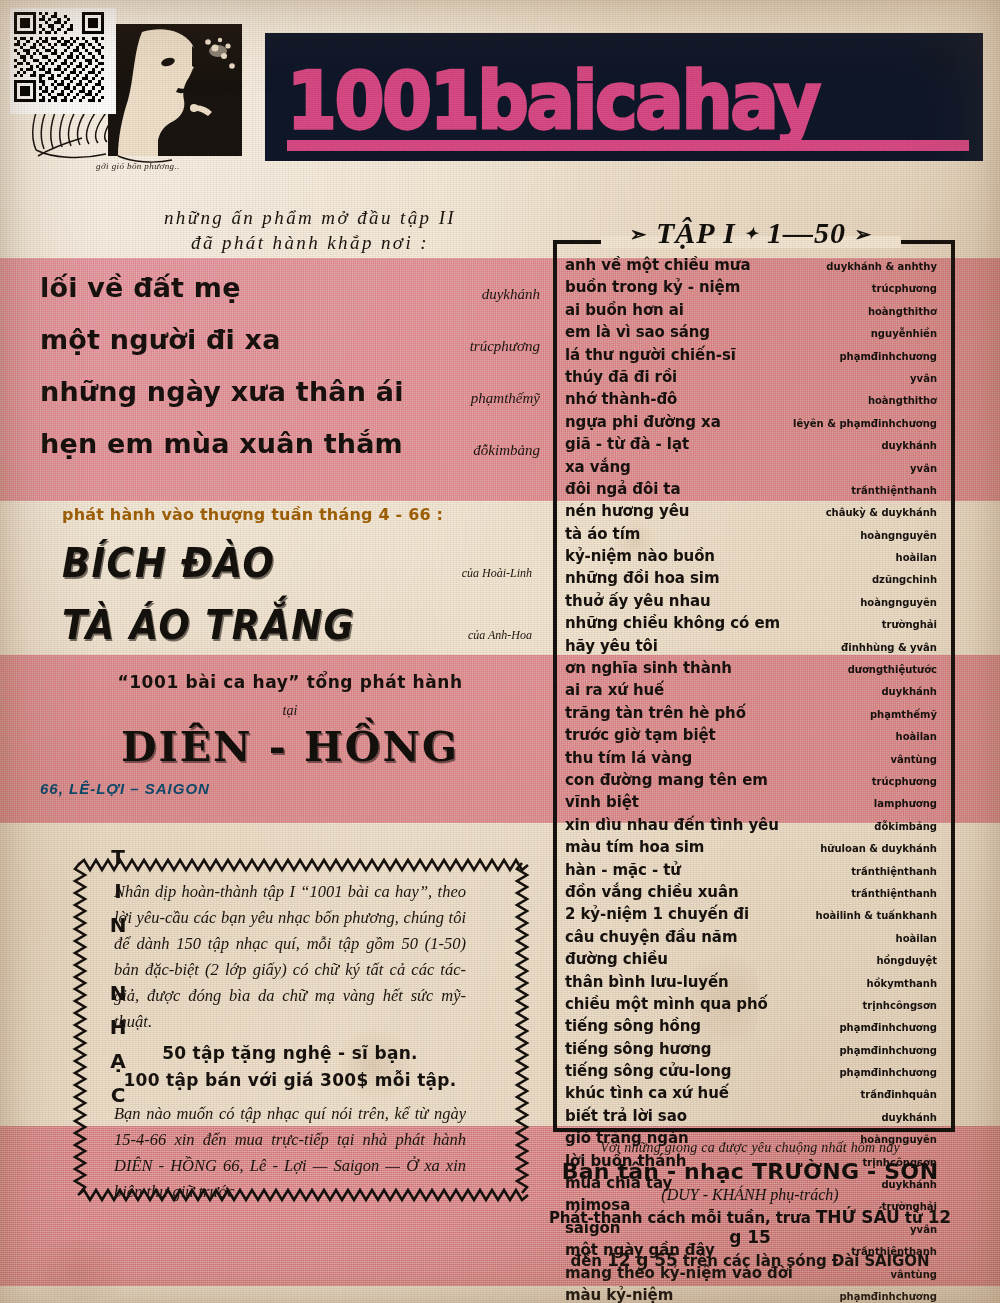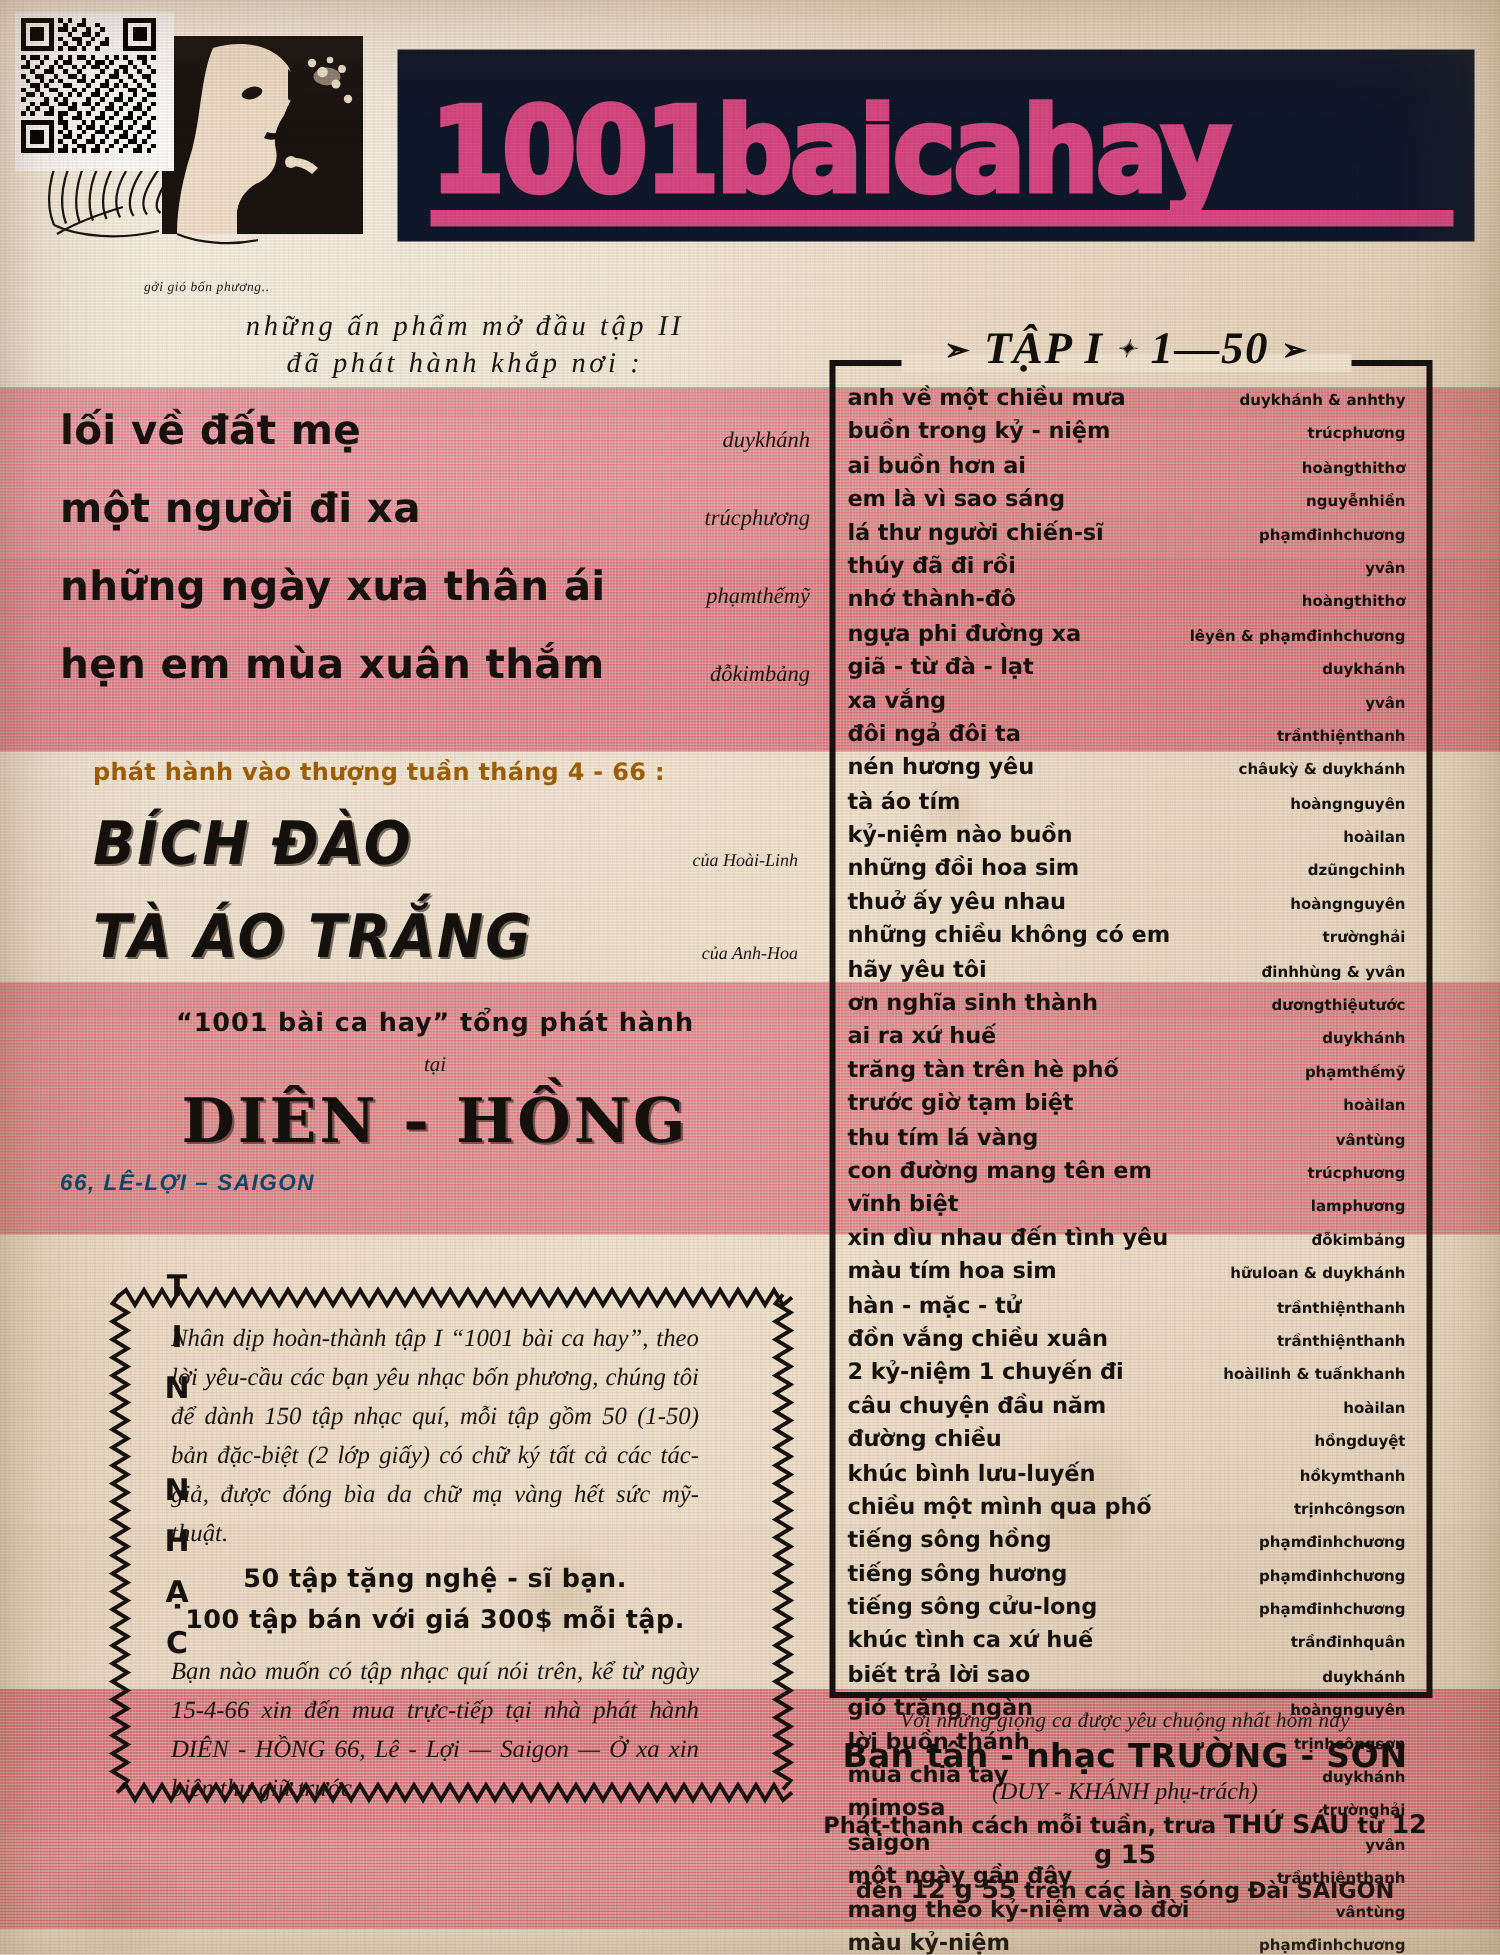--- a/index.html
+++ b/index.html
@@ -61,21 +61,21 @@
     white-space:nowrap;
     transform:scaleY(1.12) scaleX(1.02);
     transform-origin:left top;
     -webkit-text-stroke:3px #d94a86;
   }
   #logo-bar{position:absolute;left:22px;bottom:10px;right:14px;height:11px;background:#d94a86;}
 
   
   #illus{position:absolute;left:22px;top:18px;width:226px;height:150px;z-index:6;}
   #illus-cap{
-    position:absolute;left:96px;top:186px;width:140px;z-index:7;
+    position:absolute;left:96px;top:161px;width:140px;z-index:7;
     font-family:"Liberation Serif",serif;font-style:italic;
     font-size:9px;color:#231a14;letter-spacing:.4px;
   }
 
   
   #intro{
     position:absolute;left:95px;top:205px;width:430px;z-index:8;
     font-family:"Liberation Serif",serif;font-style:italic;
     font-size:19px;line-height:25px;color:#1b1510;text-align:center;
     letter-spacing:.6px;
@@ -696,21 +696,21 @@
     </div>
     <div class="srow">
       <div class="stitle">câu chuyện đầu năm</div>
       <div class="sauth">hoàilan</div>
     </div>
     <div class="srow">
       <div class="stitle">đường chiều</div>
       <div class="sauth">hồngduyệt</div>
     </div>
     <div class="srow">
-      <div class="stitle">khúc bình lưu-luyến</div>
+      <div class="stitle">thân bình lưu-luyến</div>
       <div class="sauth">hồkymthanh</div>
     </div>
     <div class="srow">
       <div class="stitle">chiều một mình qua phố</div>
       <div class="sauth">trịnhcôngsơn</div>
     </div>
     <div class="srow">
       <div class="stitle">tiếng sông hồng</div>
       <div class="sauth">phạmđinhchương</div>
     </div>

